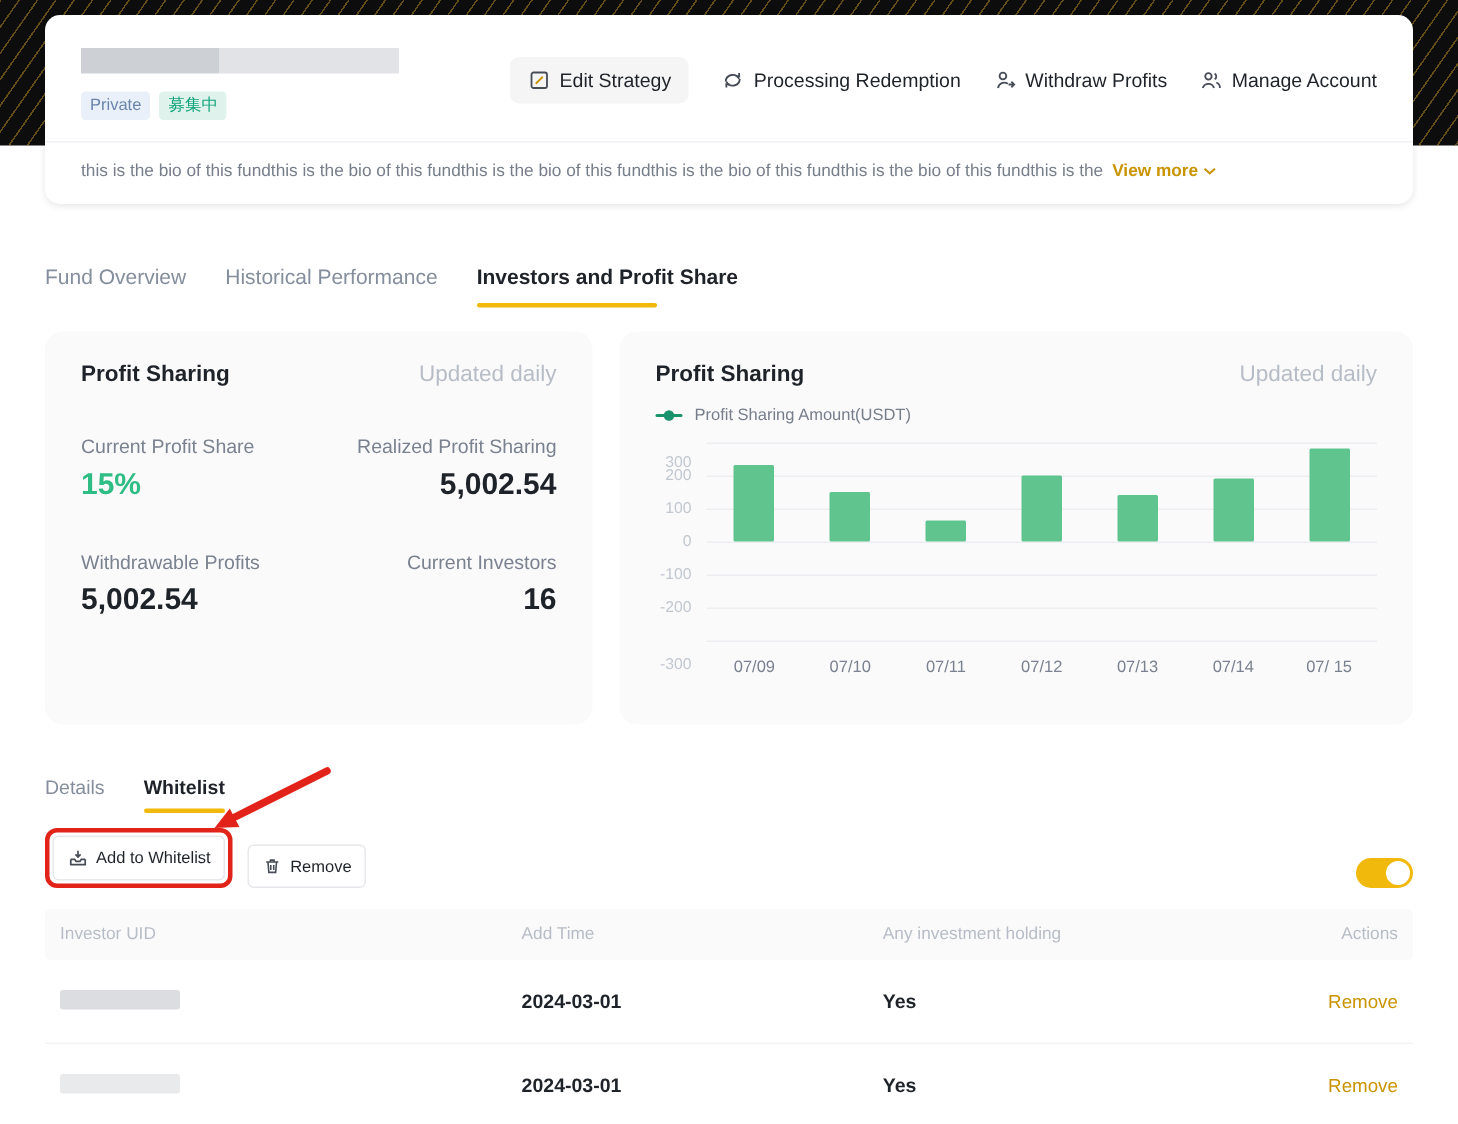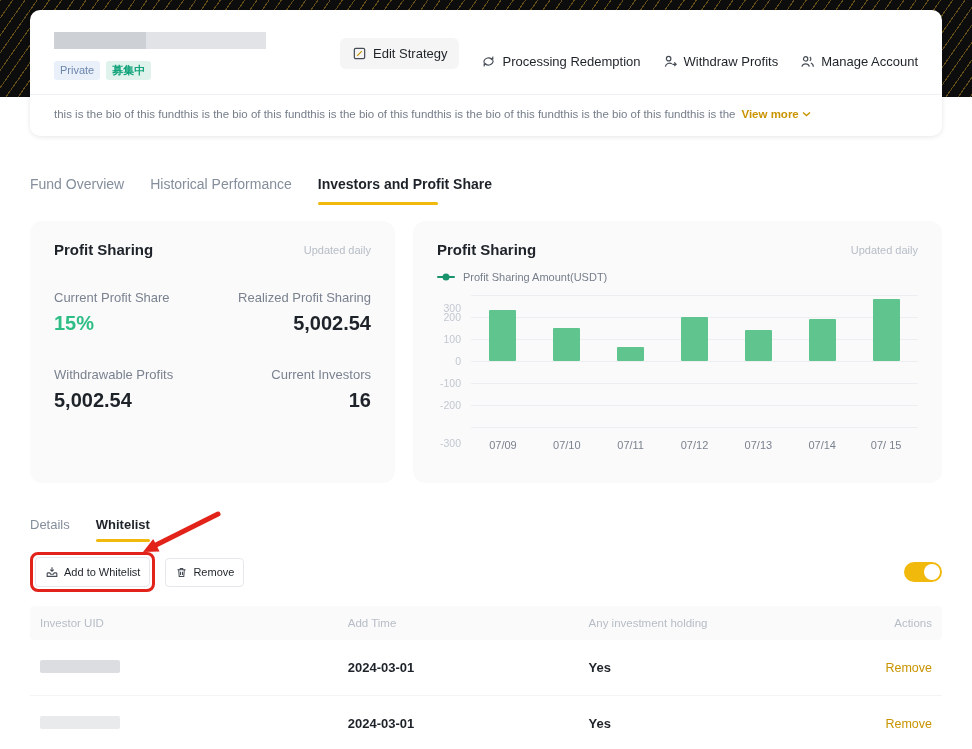--- a/index.html
+++ b/index.html
@@ -25,22 +25,22 @@
     margin-top:10px; background:#fff; border-radius:10px;
     box-shadow:0 1px 5px rgba(0,0,0,0.10);
   }
   .hc-top { display:flex; justify-content:space-between; align-items:flex-start; padding:22px 24px 14px; }
   .redacted-title { display:flex; }
   .redacted-title .r1 { width:92px; height:17px; background:#cdd0d5; }
   .redacted-title .r2 { width:120px; height:17px; background:#e1e3e6; }
   .badges { margin-top:12px; display:flex; gap:6px; }
   .badge { font-size:11px; line-height:1; padding:4px 6px; border-radius:3px; }
   .badge-private { background:#E9F0FA; color:#6B85AB; }
-  .badge-recruit { background:#DFF3EC; color:#11A37A;font-weight:bold; }
-  .hc-actions { display:flex; align-items:flex-end; gap:22px; margin-top:6px; }
+  .badge-recruit { background:#DFF3EC; color:#11A37A; }
+  .hc-actions { display:flex; align-items:center; gap:22px; margin-top:6px; }
   .action-btn {
     display:inline-flex; align-items:center; gap:6px; border:none; background:transparent;
     font-size:13px; font-weight:500; color:#1E2329; cursor:pointer; font-family:inherit; padding:0;
   }
   .action-btn.pill { background:#F5F5F5; padding:8px 12px; border-radius:6px; }
   .icon-svg { display:block; }
   .hc-divider { height:1px; background:#EFF1F4; }
   .hc-bio {
     padding:13px 24px 16px; font-size:11.5px; color:#767E8A;
     white-space:nowrap; display:flex; align-items:center; overflow:hidden;
@@ -59,21 +59,21 @@
   .small-tabs .tab { font-size:13px; padding-bottom:10px; }
   .small-tabs .tab .underline { width:100%; }
 
   
   .cards-row { display:flex; gap:18px; margin-top:16px; }
   .card { background:#FAFAFB; border-radius:12px; padding:20px 24px; height:262px; }
   .stats-card { width:365px; flex:none; }
   .chart-card { flex:1; }
   .card-head { display:flex; justify-content:space-between; align-items:center; }
   .card-head h3 { margin:0; font-size:15px; color:#1E2329; }
-  .updated { font-size:11px; color:#B7BDC6; }
+  .updated { font-size:15px; color:#B7BDC6; }
   .stats-grid { display:grid; grid-template-columns:1fr 1fr; margin-top:32px; row-gap:32px; }
   .stat-label { font-size:13px; color:#7A828F; }
   .stat-value { font-size:20px; font-weight:700; color:#1E2329; margin-top:7px; }
   .stat.right { text-align:right; }
   .stat-value.green { color:#2EBD85; }
 
   
   .legend { margin-top:13px; display:flex; align-items:center; gap:8px; font-size:11px; color:#767E8A; }
   .legend-mark { width:18px; height:2px; background:#18936B; position:relative; border-radius:1px; flex:none; }
   .legend-mark::after {
@@ -84,21 +84,21 @@
   .y-axis { width:34px; position:relative; height:132px; flex:none; }
   .ytick { position:absolute; right:10px; transform:translateY(-50%); font-size:10.5px; color:#C2C8D0; }
   .plot { flex:1; position:relative; height:132px; }
   .gridline { position:absolute; left:0; right:0; height:1px; background:#EDEEF1; }
   .bar { position:absolute; width:27px; border-radius:1px; }
   .x-axis { display:flex; margin-left:34px; margin-top:12px; }
   .xtick { flex:1; text-align:center; font-size:11px; color:#7A828F; }
 
   
   .lower { margin-top:34px; }
-  .toolbar { display:flex; align-items:center; margin-top:10px; }
+  .toolbar { display:flex; align-items:flex-end; margin-top:10px; }
   .annotation-box { border:3px solid #E2231A; border-radius:8px; padding:2px; display:inline-flex; position:relative; }
   .annotation-arrow { position:absolute; left:60px; top:-47px; overflow:visible; pointer-events:none; }
   .wl-btn {
     display:inline-flex; align-items:center; gap:5px; border:1px solid #E6E8EC; background:#fff;
     border-radius:4px; font-size:11px; color:#1E2329; padding:7px 9px; cursor:pointer; font-family:inherit;
   }
   .remove-btn { margin-left:10px; }
   .spacer { flex:1; }
   .toggle { width:38px; height:20px; border-radius:11px; background:#F0B90B; position:relative; cursor:pointer; flex:none; }
   .toggle .knob { position:absolute; top:2px; right:2px; width:16px; height:16px; border-radius:50%; background:#fff; }

